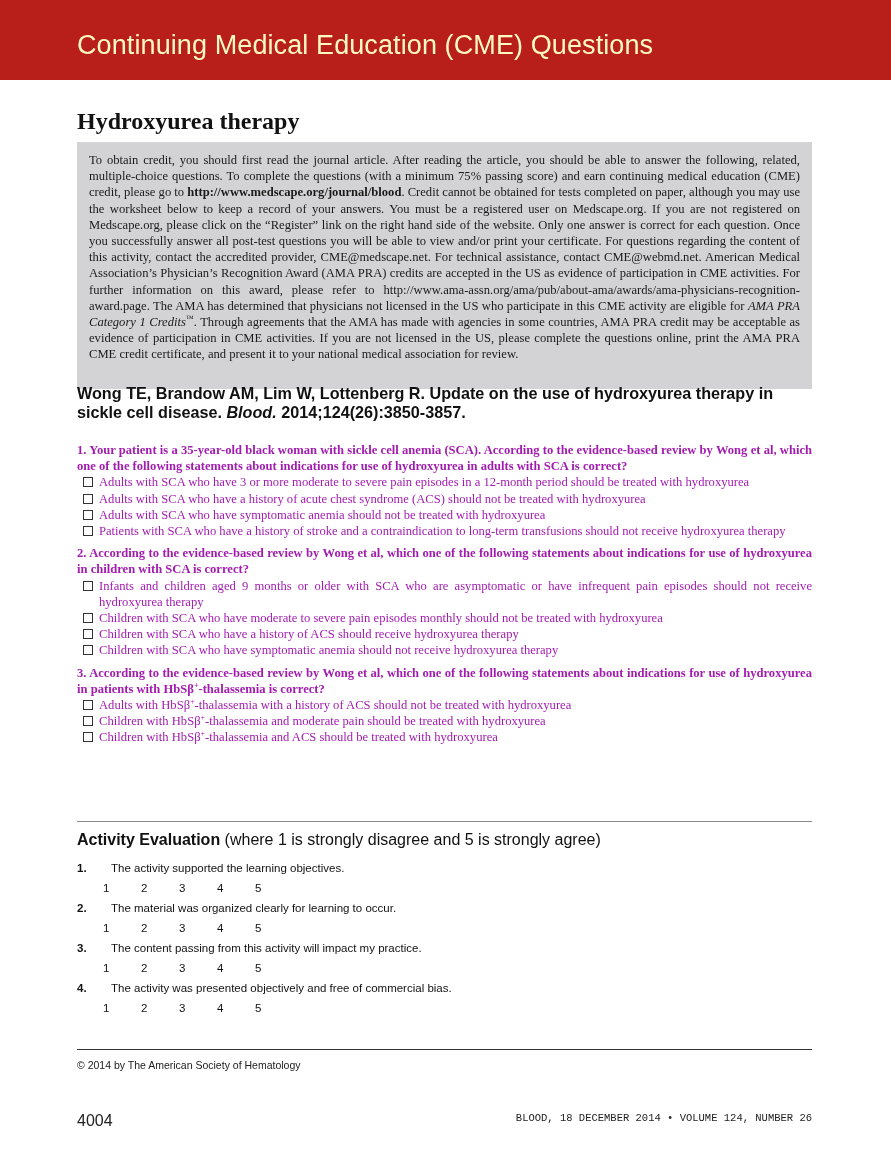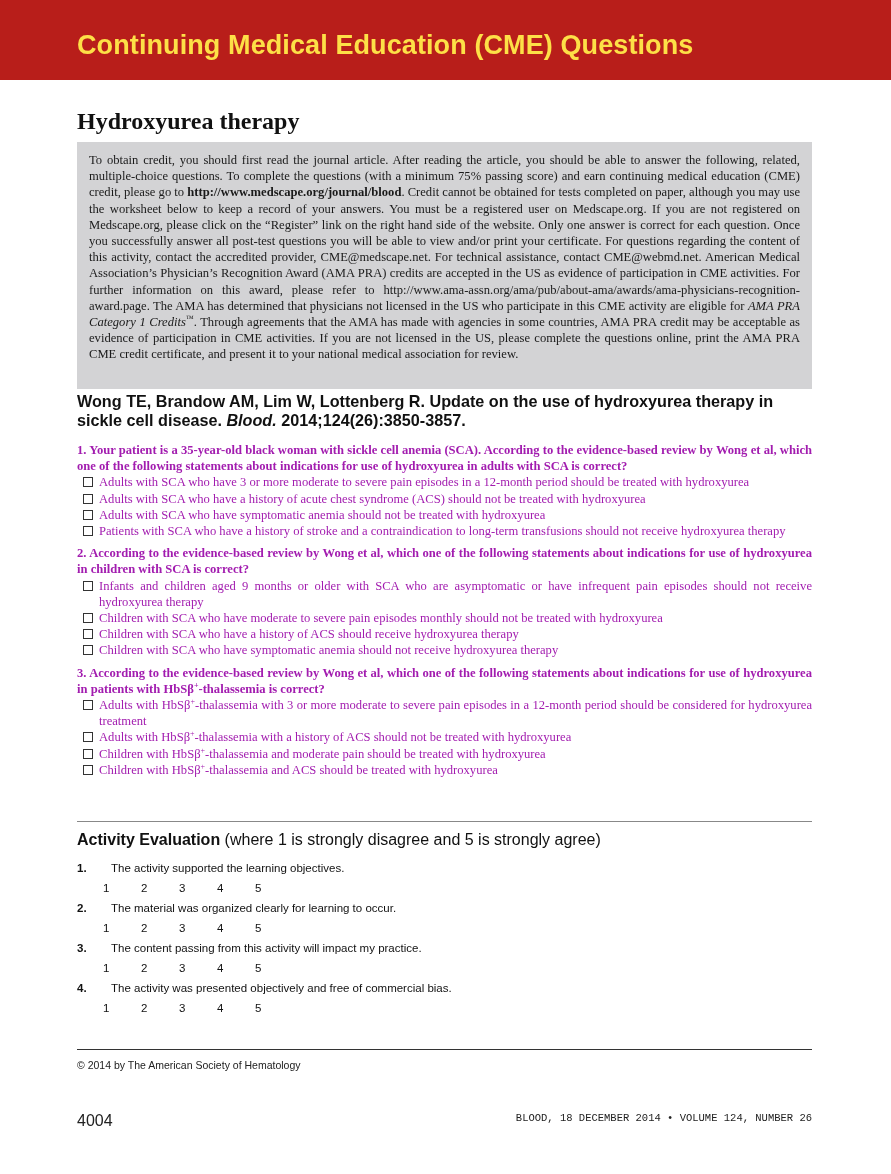--- a/index.html
+++ b/index.html
@@ -1,23 +1,23 @@
 <!DOCTYPE html>
 <html><head>
 <meta charset="utf-8">
 <style>
   html, body { margin:0; padding:0; background:#ffffff; }
   body { width:891px; height:1174px; position:relative; overflow:hidden; color:#111; }
   .banner { position:absolute; left:0; top:0; width:891px; height:80px; background:#b81e1a; }
-  .banner-title { position:absolute; left:77px; top:30px; font-family:"Liberation Sans", sans-serif; font-weight:bold; font-size:27px; color:#fde047; letter-spacing:0.1px; }
+  .banner-title { position:absolute; left:77px; top:30px; font-family:"Liberation Sans", sans-serif; font-weight:normal; font-size:27px; color:#fef9c3; letter-spacing:0.1px; }
   .doc-title { position:absolute; left:77px; top:108px; font-family:"Liberation Serif", serif; font-weight:bold; font-size:24px; color:#111;text-align:right; }
   .info-box { position:absolute; left:77px; top:142px; width:735px; height:247px; background:#d3d3d5; box-sizing:border-box; padding:10px 12px 0 12px; }
   .info-text { font-family:"Liberation Serif", serif; font-size:12.6px; line-height:16.2px; text-align:justify; color:#1a1a1a; margin:0; }
   .info-text b { font-weight:bold; }
-  .citation { position:absolute; left:77px; top:392px; width:735px; font-family:"Liberation Sans", sans-serif; font-weight:bold; font-size:16.2px; line-height:19px; color:#111; }
+  .citation { position:absolute; left:77px; top:384px; width:735px; font-family:"Liberation Sans", sans-serif; font-weight:bold; font-size:16.2px; line-height:19px; color:#111; }
   .citation i { font-style:italic; }
   .questions { position:absolute; left:77px; top:442px; width:735px; font-family:"Liberation Serif", serif; font-size:12.6px; line-height:16.2px; color:#a21caf; }
   .q { margin-bottom:6px; }
   .q-stem { font-weight:bold; text-align:justify; }
   .opt { display:flex; align-items:flex-start; padding-left:6px; }
   .cb { flex:0 0 auto; width:10px; height:10px; border:1px solid #333; margin-top:3px; margin-right:6px; box-sizing:border-box; background:#fff; }
   .opt-text { flex:1; text-align:justify; }
   sup { font-size:8px; vertical-align:super; line-height:0; }
   .rule1 { position:absolute; left:77px; top:821px; width:735px; height:1px; background:#888; }
   .eval-title { position:absolute; left:77px; top:831px; font-family:"Liberation Sans", sans-serif; font-size:16px; color:#111; }
@@ -84,24 +84,20 @@
       </div>
     <div class="opt">
         <span class="cb"></span>
         <span class="opt-text">Children with SCA who have symptomatic anemia should not receive hydroxyurea therapy</span>
       </div>
   </div>
   <div class="q">
     <div class="q-stem"><span>3. According to the evidence-based review by Wong et al, which one of the following statements about indications for use of hydroxyurea in patients with HbSβ</span><sup>+</sup><span>-thalassemia is correct?</span></div>
     <div class="opt">
         <span class="cb"></span>
-        <span class="opt-text"><span>Adults with HbSβ</span><sup>+</sup><span>-thalassemia with 3 or more moderate to severe pain episodes in a 12-month period should be considered for hydroxyurea treatment</span></span>
-      </div>
-    <div class="opt">
-        <span class="cb"></span>
         <span class="opt-text"><span>Adults with HbSβ</span><sup>+</sup><span>-thalassemia with a history of ACS should not be treated with hydroxyurea</span></span>
       </div>
     <div class="opt">
         <span class="cb"></span>
         <span class="opt-text"><span>Children with HbSβ</span><sup>+</sup><span>-thalassemia and moderate pain should be treated with hydroxyurea</span></span>
       </div>
     <div class="opt">
         <span class="cb"></span>
         <span class="opt-text"><span>Children with HbSβ</span><sup>+</sup><span>-thalassemia and ACS should be treated with hydroxyurea</span></span>
       </div>

